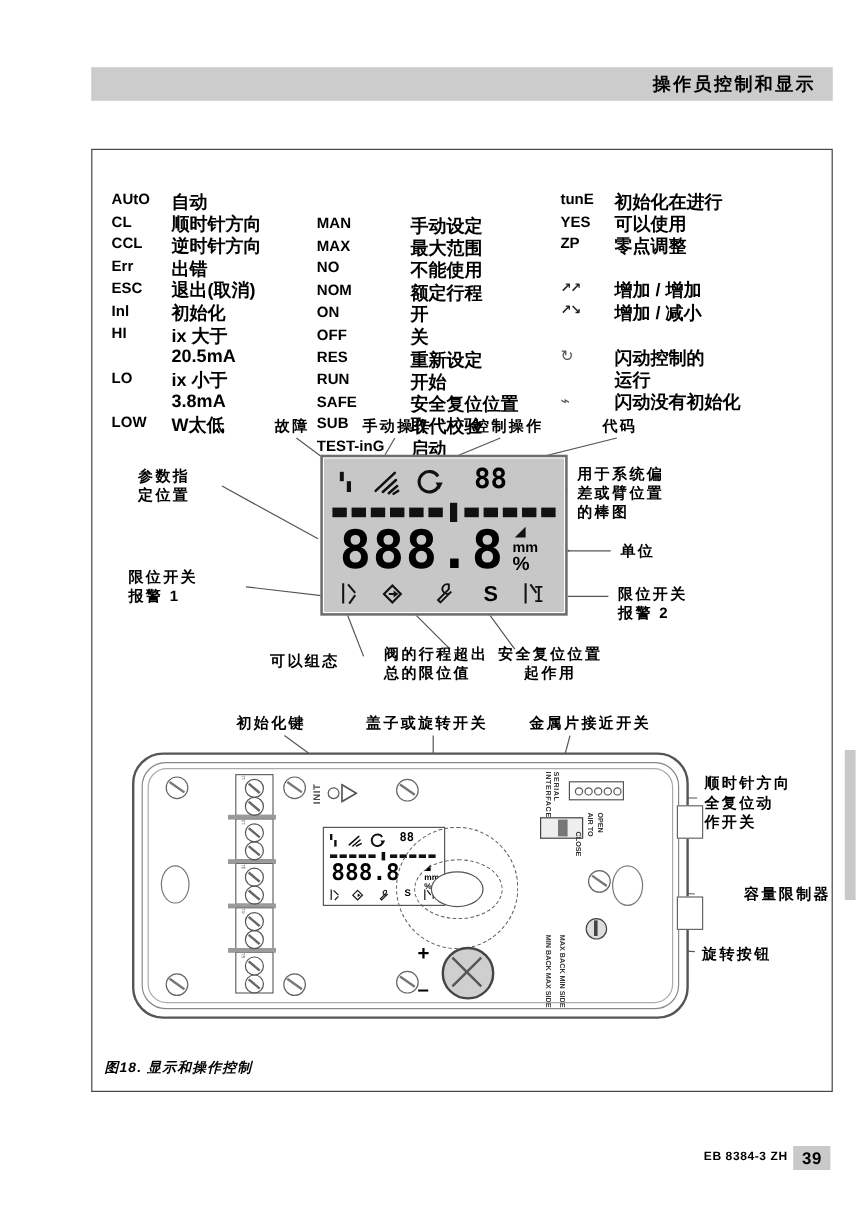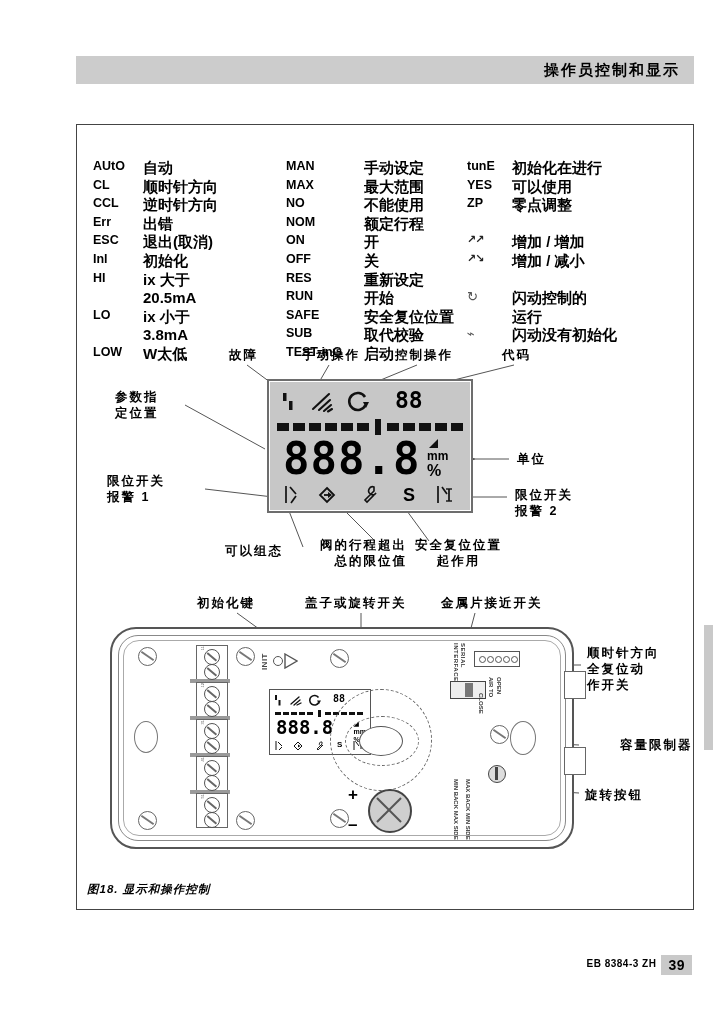--- a/index.html
+++ b/index.html
@@ -39,21 +39,21 @@
   .legend-title{
     position:absolute;left:0;right:0;top:12px;text-align:center;
     font-size:12px;font-weight:bold;letter-spacing:3px;
   }
   .legend{
     position:absolute;left:0;top:34px;width:100%;
     font-size:12px;
   }
   .col{position:absolute;top:0;}
   .col.c1{left:16px;}
-  .col.c2{left:209px;}
+  .col.c2{left:187px;margin-top:20px;}
   .col.c3{left:390px;}
   .lrow{display:flex;align-items:flex-start;height:18.6px;}
   .lrow .k{font-weight:bold;font-size:12.5px;}
   .lrow .v{font-size:15px;font-weight:bold;}
   .c1 .k{width:50px;}
   .c2 .k{width:78px;}
   .c3 .k{width:45px;}
   .gap{height:18.6px;}
   .sym{width:45px;font-size:13px;color:#555;}
 
@@ -340,31 +340,36 @@
         <line x1="396" y1="150" x2="430" y2="150" stroke="#555" stroke-width="1"></line>
         <line x1="226" y1="200" x2="212" y2="164" stroke="#555" stroke-width="1"></line>
         <line x1="298" y1="194" x2="268" y2="164" stroke="#555" stroke-width="1"></line>
         <line x1="352" y1="194" x2="330" y2="164" stroke="#555" stroke-width="1"></line>
       </svg>
 
       <div class="clabel" style="left:38px;top:42px;">
         <span>参数指</span><br>
         <span>定位置</span>
       </div>
+      <div class="clabel" style="left:404px;top:40px;">
+        <span>用于系统偏</span><br>
+        <span>差或臂位置</span><br>
+        <span>的棒图</span>
+      </div>
       <div class="clabel" style="left:440px;top:104px;">单位</div>
       <div class="clabel" style="left:30px;top:126px;">
         <span>限位开关</span><br>
         <span>报警 1</span>
       </div>
       <div class="clabel" style="left:438px;top:140px;">
         <span>限位开关</span><br>
         <span>报警 2</span>
       </div>
       <div class="clabel" style="left:148px;top:196px;">可以组态</div>
-      <div class="clabel" style="left:243px;top:190px;text-align:right;">
+      <div class="clabel" style="left:243px;top:190px;text-align:left;">
         <span>阀的行程超出</span><br>
         <span>总的限位值</span>
       </div>
       <div class="clabel" style="left:338px;top:190px;text-align:center;">
         <span>安全复位位置</span><br>
         <span>起作用</span>
       </div>
 
       <div class="lcd">
 

